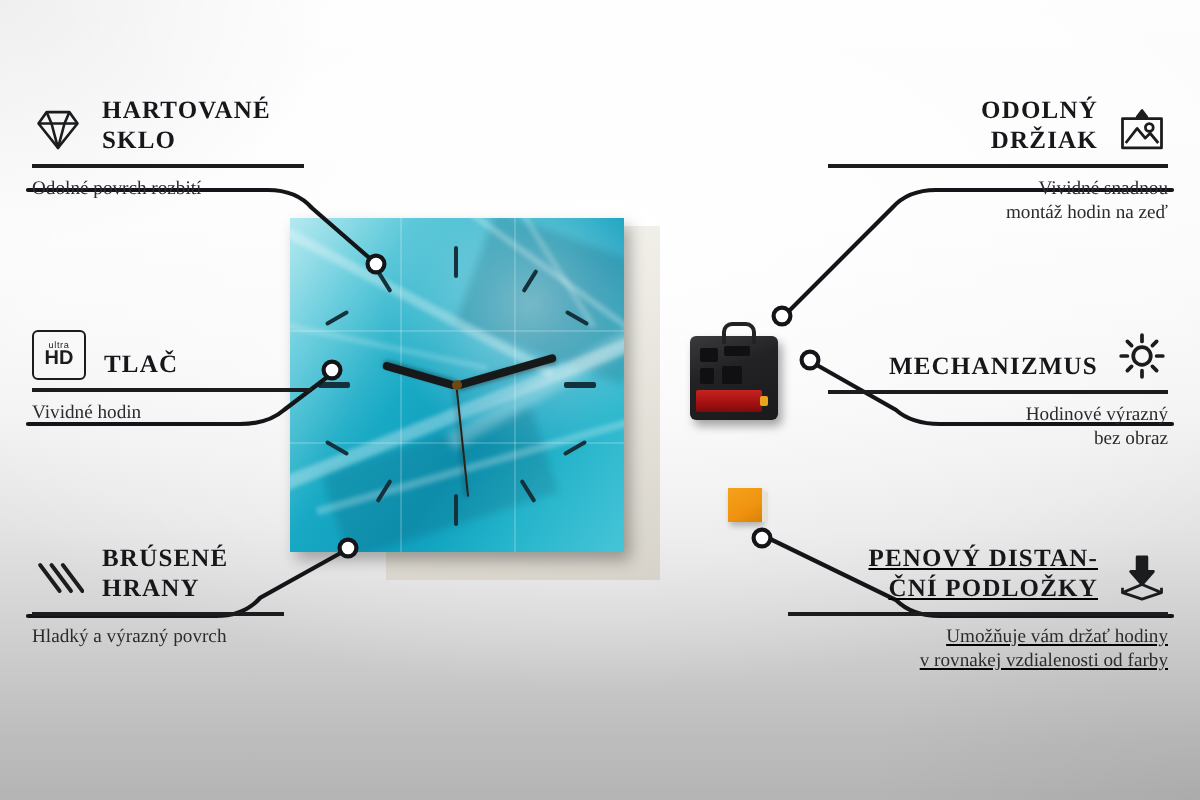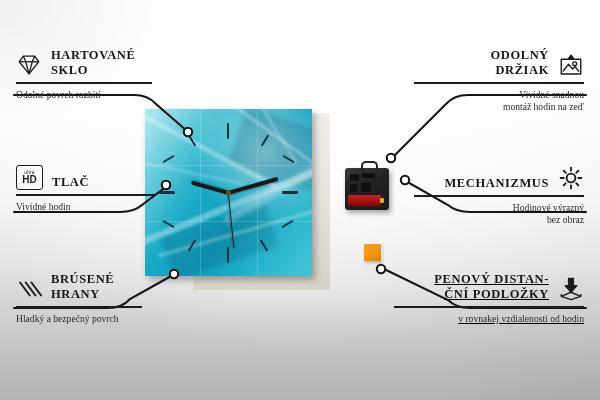--- a/index.html
+++ b/index.html
@@ -227,21 +227,21 @@
             <path d="M12 8 L24 24"></path>
             <path d="M19 8 L31 24"></path>
         </g>
       </svg>
       <div>
         <div class="title">BRÚSENÉ</div>
         <div class="title">HRANY</div>
       </div>
     </div>
     <div class="rule" style="width:126px;"></div>
-    <div class="desc">Hladký a bezpečný povrch</div>
+    <div class="desc">Hladký a výrazný povrch</div>
   </div>
 
   <div class="feat right" style="left:414px;top:48px;width:170px;">
     <div class="head">
       <div>
         <div class="title">ODOLNÝ</div>
         <div class="title">DRŽIAK</div>
       </div>
       <svg class="icon" viewBox="0 0 32 32">
         <g fill="none" stroke="#1b1c1e" stroke-width="1.7" stroke-linejoin="round">
@@ -290,16 +290,17 @@
       <svg class="icon" viewBox="0 0 32 32">
         <g fill="none" stroke="#1b1c1e" stroke-width="1.7" stroke-linejoin="round">
           <path d="M13 3 L19 3 L19 12 L23 12 L16 20 L9 12 L13 12 Z" fill="#1b1c1e"></path>
           <path d="M16 20 L4 25 L16 29 L28 25 Z"></path>
           <path d="M4 25 L4 22"></path>
             <path d="M28 25 L28 22"></path>
         </g>
       </svg>
     </div>
     <div class="rule" style="width:190px;"></div>
-    <div class="desc">v rovnakej vzdialenosti od hodin</div>
+    <div class="desc">Umožňuje vám držať hodiny</div>
+    <div class="desc">v rovnakej vzdialenosti od farby</div>
   </div>
 
 </div>
 
 </body></html>

